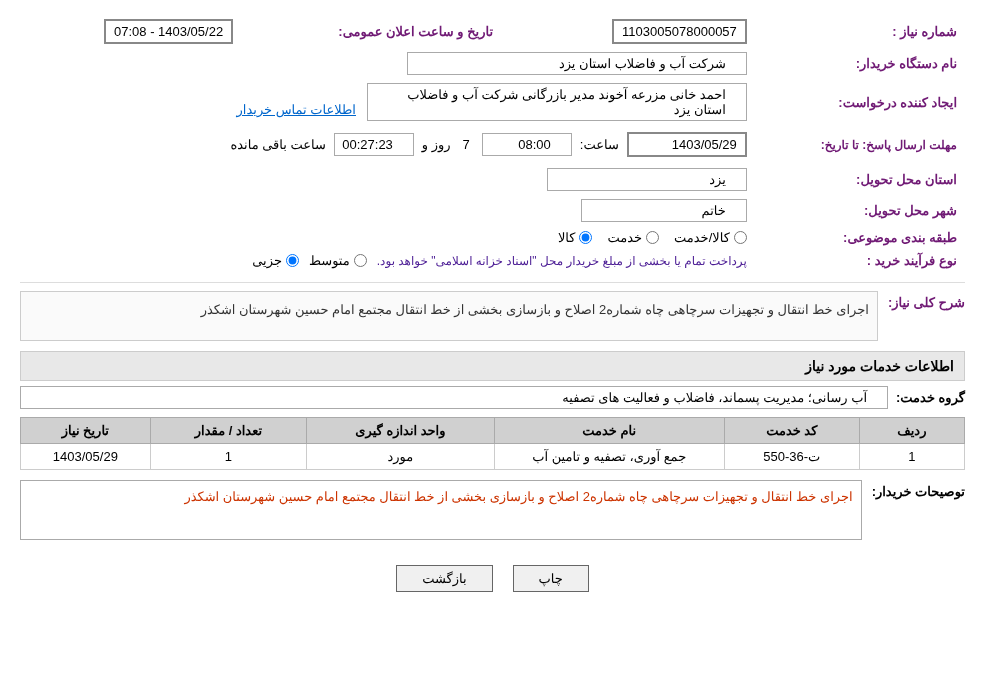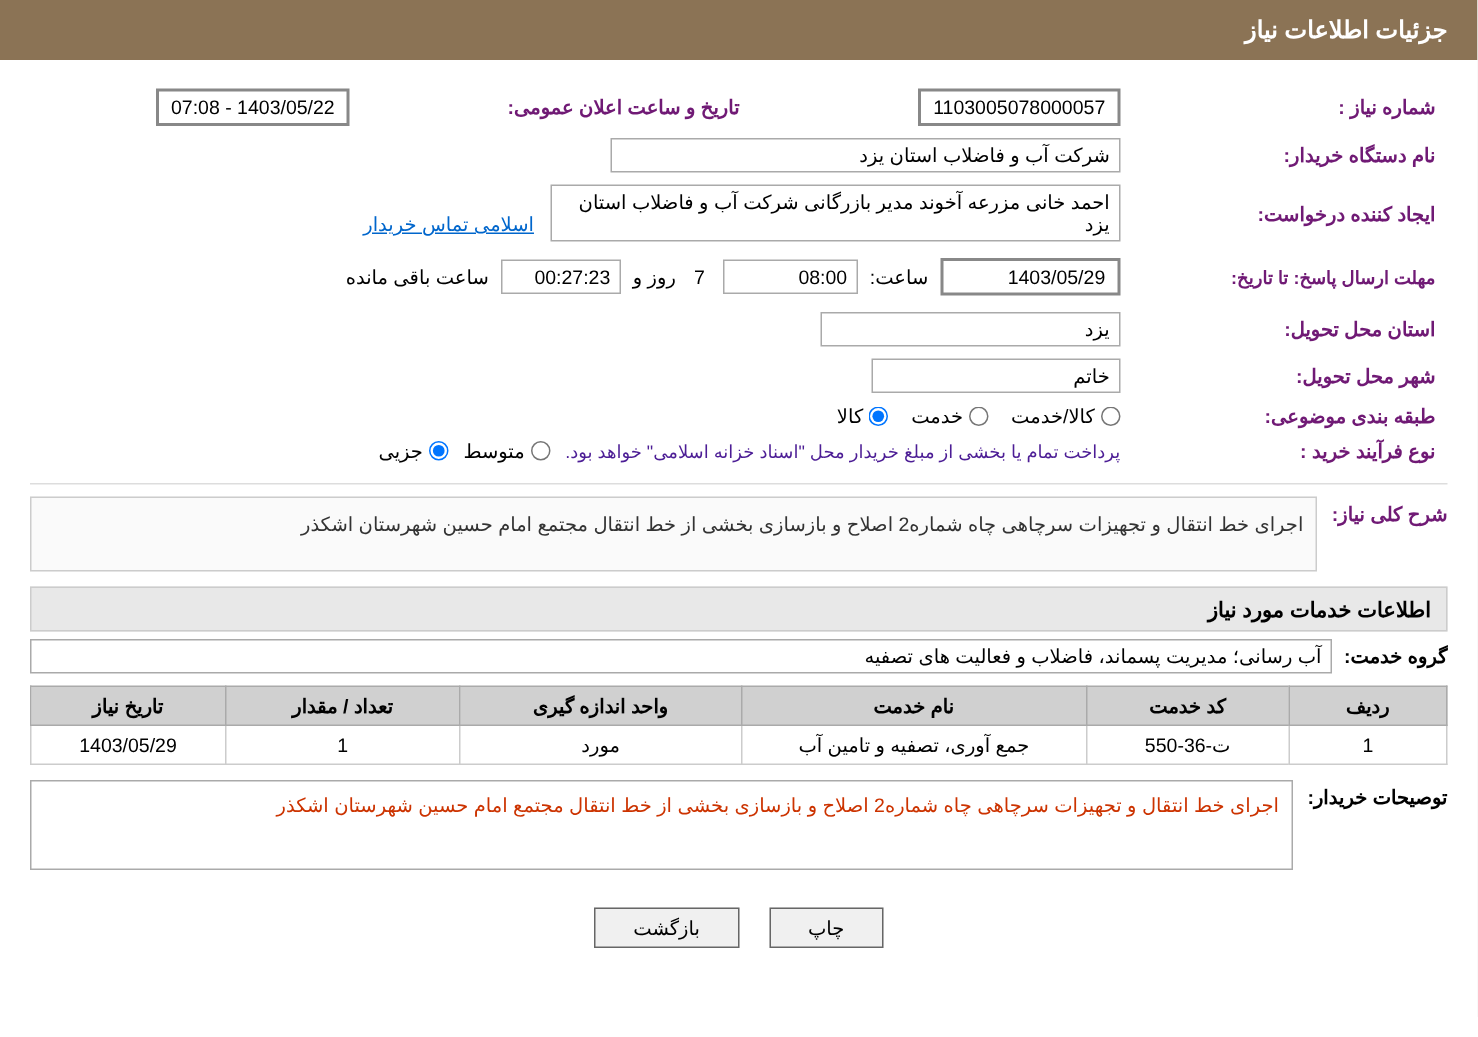--- a/index.html
+++ b/index.html
@@ -41,21 +41,21 @@
       text-align: right;
       white-space: nowrap;
       width: auto;
     }
     .value-cell {
       text-align: right;
     }
     .input-box {
       border: 1px solid #aaa;
       background: #fff;
-      padding: 3px 6px;
+      padding: 3px 20px;
       font-size: 13px;
       font-family: Tahoma, Arial, sans-serif;
       direction: rtl;
     }
     .date-box {
       border: 2px solid #888;
       padding: 3px 8px;
       font-size: 13px;
       direction: rtl;
       display: inline-block;
@@ -184,23 +184,20 @@
     }
     .time-input {
       width: 90px;
     }
   </style>
 </head>
 <body>
 
 <div class="page-container">
 
-  <div class="header-bar">
-    <span>جزئیات اطلاعات نیاز</span>
-  </div>
 
   <div class="main-content">
 
     <table class="info-table">
       <tbody>
           <tr>
         <td class="label-cell">شماره نیاز :</td>
         <td class="value-cell">
           <span class="date-box">1103005078000057</span>
         </td>
@@ -214,21 +211,21 @@
         <td class="label-cell">نام دستگاه خریدار:</td>
         <td colspan="4" class="value-cell">
           <span class="input-box" style="display:inline-block; width:340px;">شرکت آب و فاضلاب استان یزد</span>
         </td>
       </tr>
       <tr>
         <td class="label-cell">ایجاد کننده درخواست:</td>
         <td colspan="4" class="value-cell">
           <span class="input-box" style="display:inline-block; width:380px;">احمد خانی مزرعه آخوند مدیر بازرگانی شرکت آب و فاضلاب استان یزد</span>
           &nbsp;
-          <span class="link-blue">اسلامی تماس خریدار</span>
+          <span class="link-blue">اطلاعات تماس خریدار</span>
         </td>
       </tr>
       <tr>
         <td class="label-cell" style="white-space:normal; font-size:12px;">مهلت ارسال پاسخ: تا تاریخ:</td>
         <td colspan="4" class="value-cell">
           <div class="row-flex">
             <span class="date-box" style="width:120px;">1403/05/29</span>
             <span>ساعت:</span>
             <span class="input-box time-input">08:00</span>
             <span style="margin:0 4px;">7</span>

